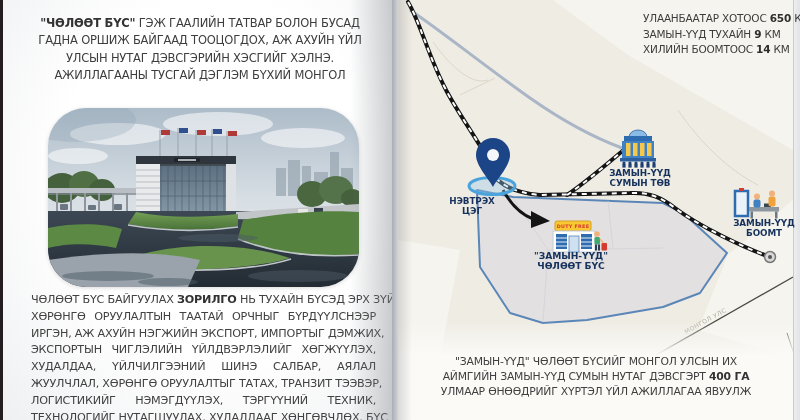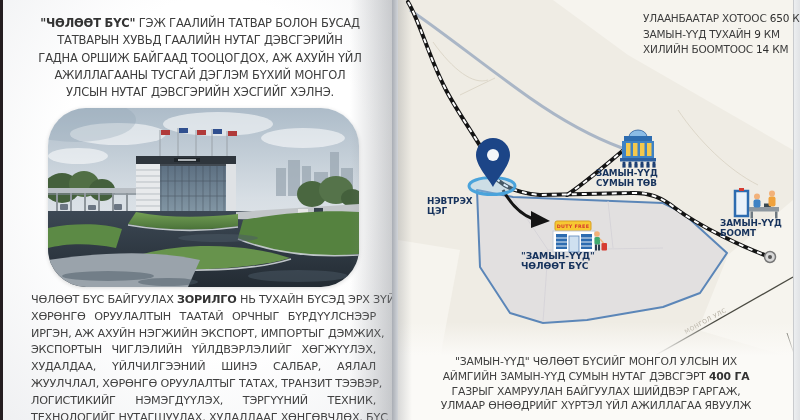--- a/index.html
+++ b/index.html
@@ -35,48 +35,47 @@
     background:linear-gradient(to right, rgba(80,85,92,.20), rgba(80,85,92,0));z-index:30;}
   .map-svg{position:absolute;left:0;top:0;}
   .map-fade{position:absolute;left:0;top:322px;width:395px;height:38px;z-index:5;
     background:linear-gradient(to bottom, rgba(251,250,247,0), #fbfaf7 88%);}
   .page-edge{position:absolute;left:395px;top:0;width:7px;height:420px;
     background:linear-gradient(to right,#eceef0,#dfe1e4);border-left:1px solid #cncbce;
     border-left:1px solid #c9cbce;}
 
   .distances{position:absolute;left:245px;top:11px;z-index:6;color:#3c3c3c;
     font-size:10.5px;line-height:15.6px;letter-spacing:-0.2px;white-space:nowrap;}
-  .distances .b{font-weight:normal;color:#2e2e2e;}
-
-  .map-label{position:absolute;z-index:6;text-align:left;font-weight:bold;color:#16325c;
+  .distances .b{font-weight:bold;color:#2e2e2e;}
+
+  .map-label{position:absolute;z-index:6;text-align:center;font-weight:bold;color:#16325c;
     font-size:8.8px;line-height:10.4px;letter-spacing:-0.1px;}
-  .lbl-entry{left:29px;top:196px;width:64px;}
+  .lbl-entry{left:42px;top:196px;width:64px;}
   .lbl-town{left:198px;top:168px;width:88px;}
   .lbl-boomt{left:322px;top:218px;width:88px;}
   .lbl-zone{left:123px;top:251px;width:100px;font-size:9.2px;}
 
   .rp-body{position:absolute;left:20px;top:355px;width:356px;z-index:6;color:#3f3f3f;
     font-size:10.8px;line-height:14.8px;text-align:center;letter-spacing:-0.2px;white-space:nowrap;}
   .rp-body .b{font-weight:bold;color:#333;}
 </style>
 </head>
 <body>
 
 <div class="spread">
 
   <div class="binding-strip"></div>
 
   <div class="page-left">
 
     <div class="lp-title">
       <div><span class="b">"ЧӨЛӨӨТ БҮС"</span><span> ГЭЖ ГААЛИЙН ТАТВАР БОЛОН БУСАД</span></div>
-      <div>ТАТВАРЫН ХУВЬД ГААЛИЙН НУТАГ ДЭВСГЭРИЙН</div>
       <div>ГАДНА ОРШИЖ БАЙГААД ТООЦОГДОХ, АЖ АХУЙН ҮЙЛ</div>
+      <div>УЛСЫН НУТАГ ДЭВСГЭРИЙН ХЭСГИЙГ ХЭЛНЭ.</div>
       <div>АЖИЛЛАГААНЫ ТУСГАЙ ДЭГЛЭМ БҮХИЙ МОНГОЛ</div>
-      <div>УЛСЫН НУТАГ ДЭВСГЭРИЙН ХЭСГИЙГ ХЭЛНЭ.</div>
     </div>
 
     <div class="photo-wrap">
       <svg width="311" height="179" viewBox="0 0 311 179">
         <defs>
           <linearGradient id="skyg" x1="0" y1="0" x2="0" y2="1">
             <stop offset="0" stop-color="#adbcc9"></stop>
               <stop offset="0.5" stop-color="#d7dee4"></stop>
               <stop offset="1" stop-color="#edeff0"></stop>
           </linearGradient>
@@ -360,21 +359,20 @@
       <div>БООМТ</div>
     </div>
     <div class="map-label lbl-zone">
       <div>"ЗАМЫН-ҮҮД"</div>
       <div>ЧӨЛӨӨТ БҮС</div>
     </div>
 
     <div class="rp-body">
       <div>"ЗАМЫН-ҮҮД" ЧӨЛӨӨТ БҮСИЙГ МОНГОЛ УЛСЫН ИХ</div>
       <div><span>АЙМГИЙН ЗАМЫН-ҮҮД СУМЫН НУТАГ ДЭВСГЭРТ </span><span class="b">400 ГА</span></div>
-      <div>ГАЗРЫГ ХАМРУУЛАН БАЙГУУЛАХ ШИЙДВЭР ГАРГАЖ,</div>
       <div>УЛМААР ӨНӨӨДРИЙГ ХҮРТЭЛ ҮЙЛ АЖИЛЛАГАА ЯВУУЛЖ</div>
     </div>
 
     <div class="page-edge"></div>
     <div class="inner-shadow"></div>
   </div>
 
 </div>
 
 </body></html>

